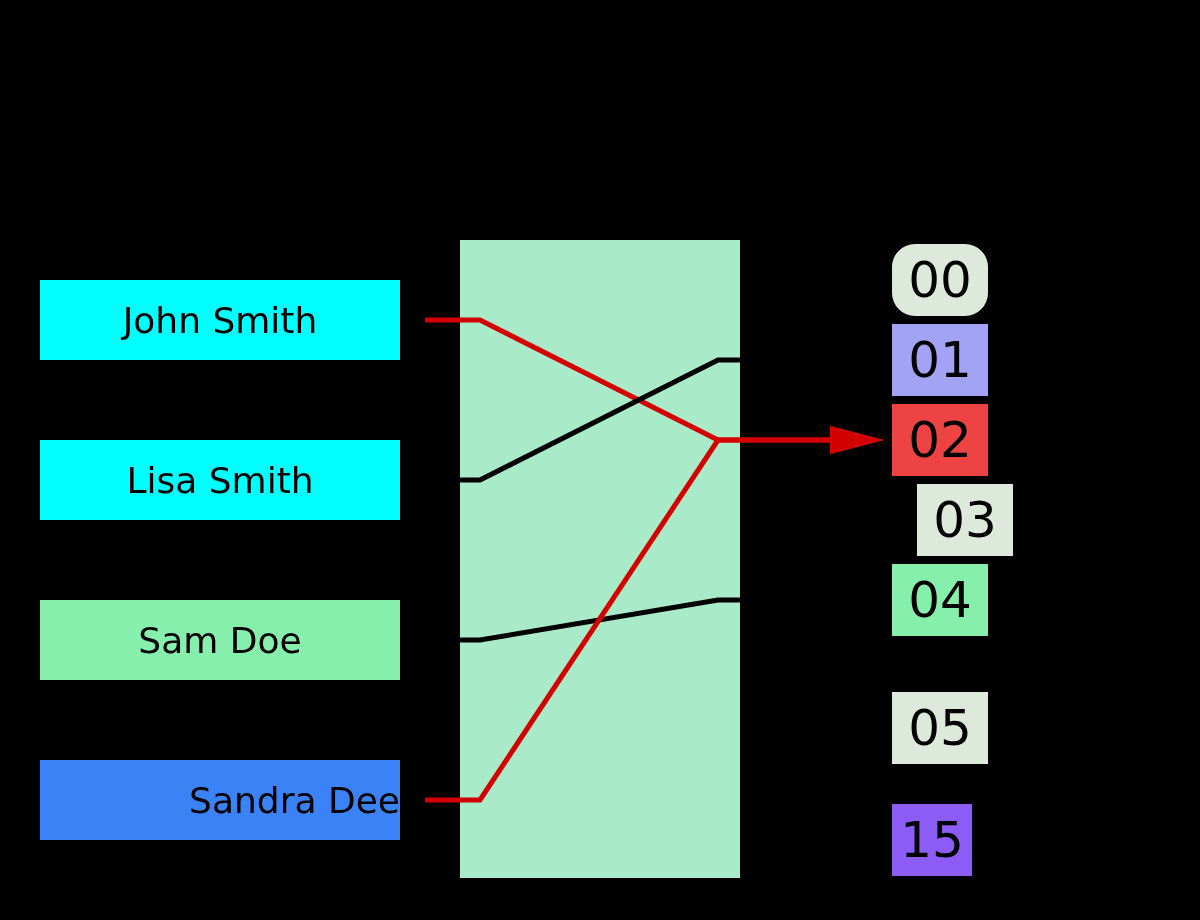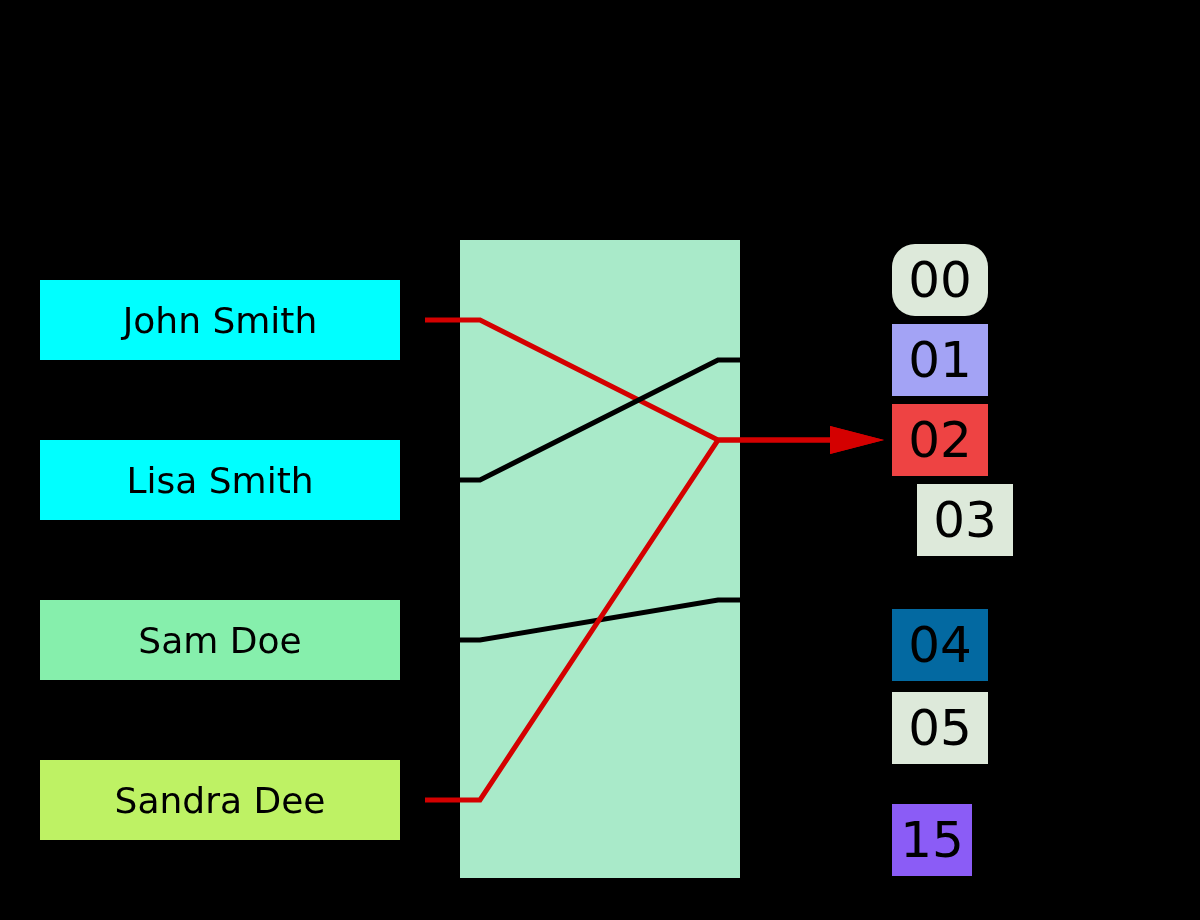--- a/index.html
+++ b/index.html
@@ -38,39 +38,39 @@
   <div id="keys-layer">
       <div class="key-box" style="left: 40px; top: 280px; width: 360px; height: 80px; background: rgb(0, 255, 255); color: rgb(0, 0, 0);">
         <span>John Smith</span>
       </div>
       <div class="key-box" style="left: 40px; top: 440px; width: 360px; height: 80px; background: rgb(0, 255, 255); color: rgb(0, 0, 0);">
         <span>Lisa Smith</span>
       </div>
       <div class="key-box" style="left: 40px; top: 600px; width: 360px; height: 80px; background: #86efac; color: rgb(0, 0, 0);">
         <span>Sam Doe</span>
       </div>
-      <div class="key-box" style="left: 40px; top: 760px; width: 360px; height: 80px; background: #bef264; color: rgb(0, 0, 0);">
+      <div class="key-box" style="left: 40px; top: 760px; width: 360px; height: 80px; background: #3b82f6; color: rgb(0, 0, 0); justify-content: flex-end;">
         <span>Sandra Dee</span>
       </div>
     </div>
   <div id="hash-box" style="left: 460px; top: 240px; width: 280px; height: 638px; background: rgb(169, 234, 201);"></div>
   <div id="buckets-layer">
       <div class="bucket" style="left: 892px; top: 244px; width: 96px; height: 72px; background: rgb(221, 233, 218); color: rgb(0, 0, 0); border-radius: 23px;">
         <span>00</span>
       </div>
       <div class="bucket" style="left: 892px; top: 324px; width: 96px; height: 72px; background: rgb(163, 163, 245); color: rgb(0, 0, 0);">
         <span>01</span>
       </div>
       <div class="bucket" style="left: 892px; top: 404px; width: 96px; height: 72px; background: rgb(238, 67, 67); color: rgb(0, 0, 0);">
         <span>02</span>
       </div>
       <div class="bucket" style="left: 892px; top: 484px; width: 96px; height: 72px; background: rgb(221, 233, 218); color: rgb(0, 0, 0); margin-left: 25px;">
         <span>03</span>
       </div>
-      <div class="bucket" style="left: 892px; top: 564px; width: 96px; height: 72px; background: #0369a1; color: rgb(0, 0, 0); margin-top: 45px;">
+      <div class="bucket" style="left: 892px; top: 564px; width: 96px; height: 72px; background: #86efac; color: rgb(0, 0, 0);">
         <span>04</span>
       </div>
       <div class="bucket" style="left: 892px; top: 644px; width: 96px; height: 72px; background: rgb(221, 233, 218); color: rgb(0, 0, 0); margin-top: 48px;">
         <span>05</span>
       </div>
       <div class="bucket" style="left: 892px; top: 804px; width: 80px; height: 72px; background: #8b5cf6; color: rgb(0, 0, 0);">
         <span>15</span>
       </div>
     </div>
   <svg id="lines" viewBox="0 0 1200 920">

